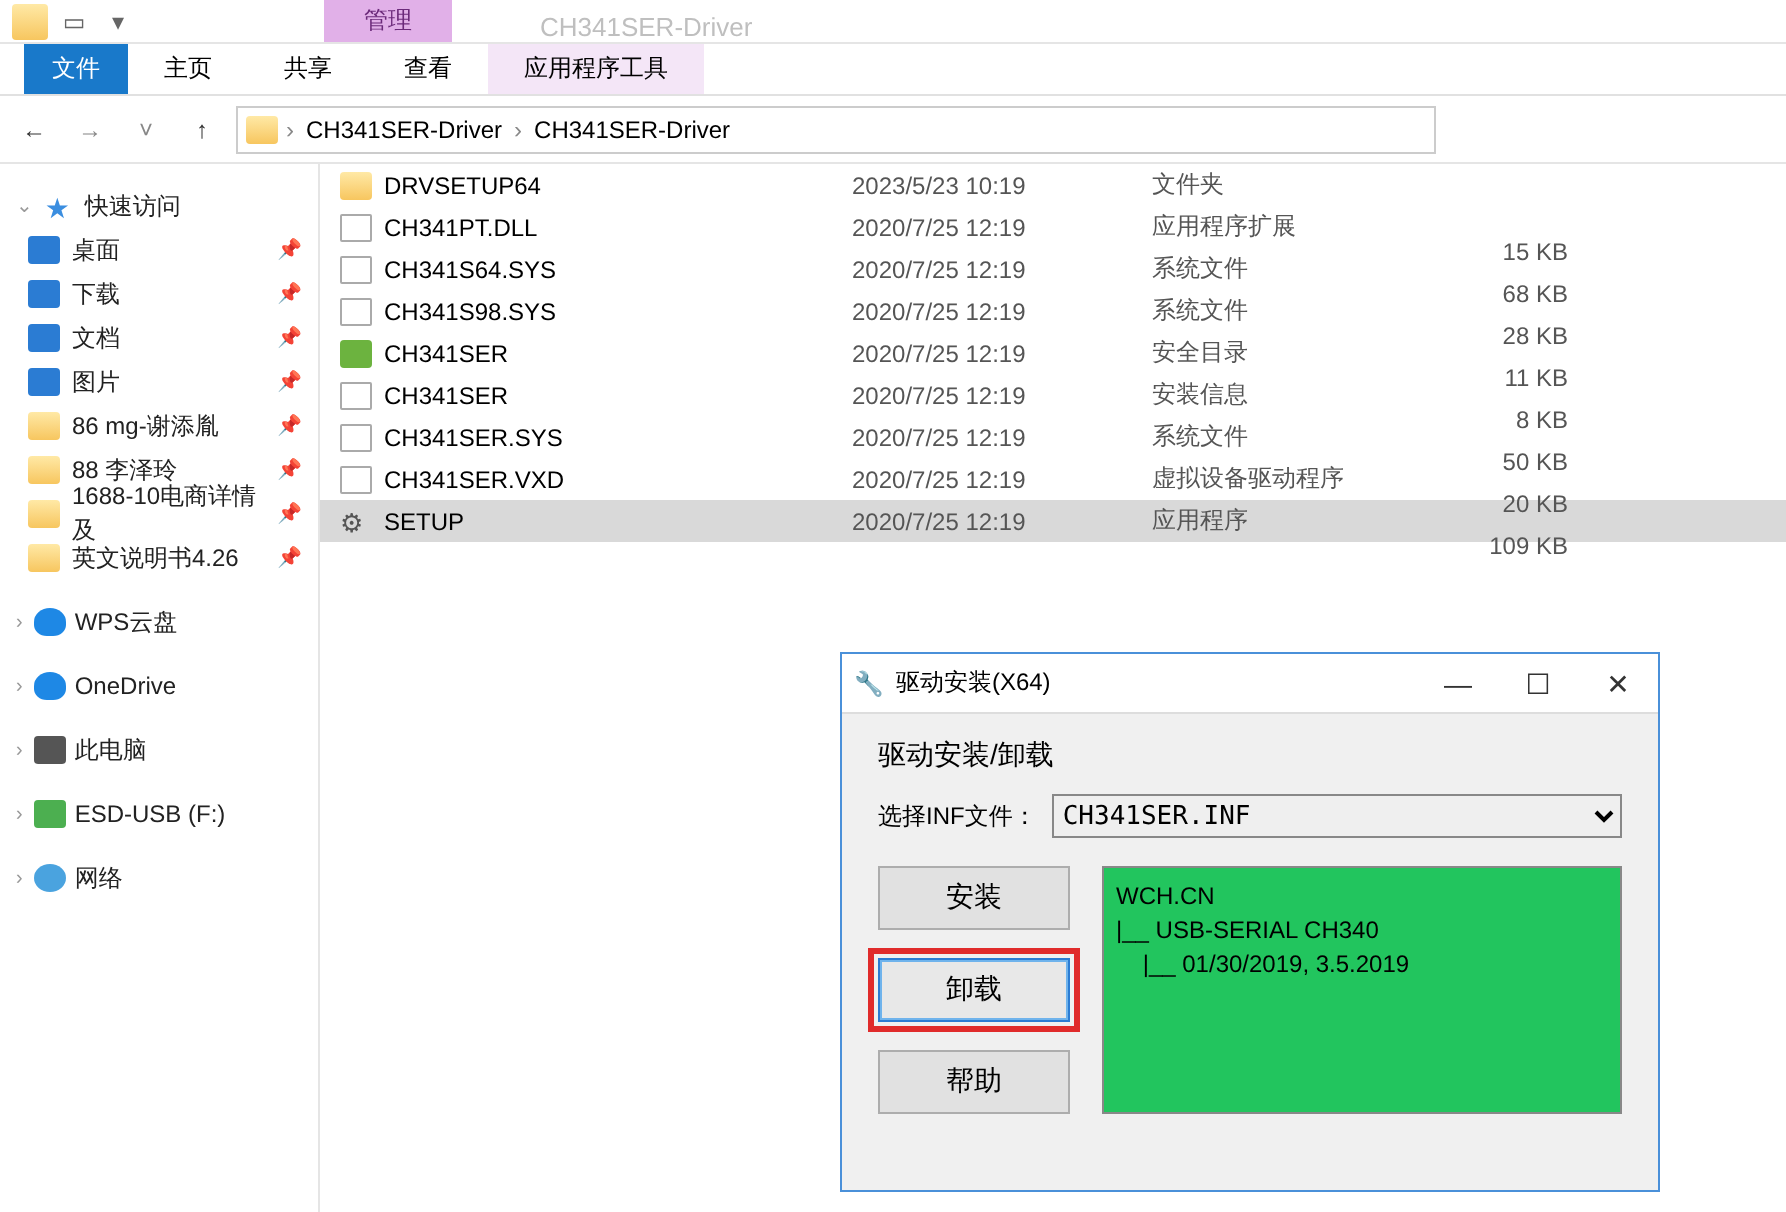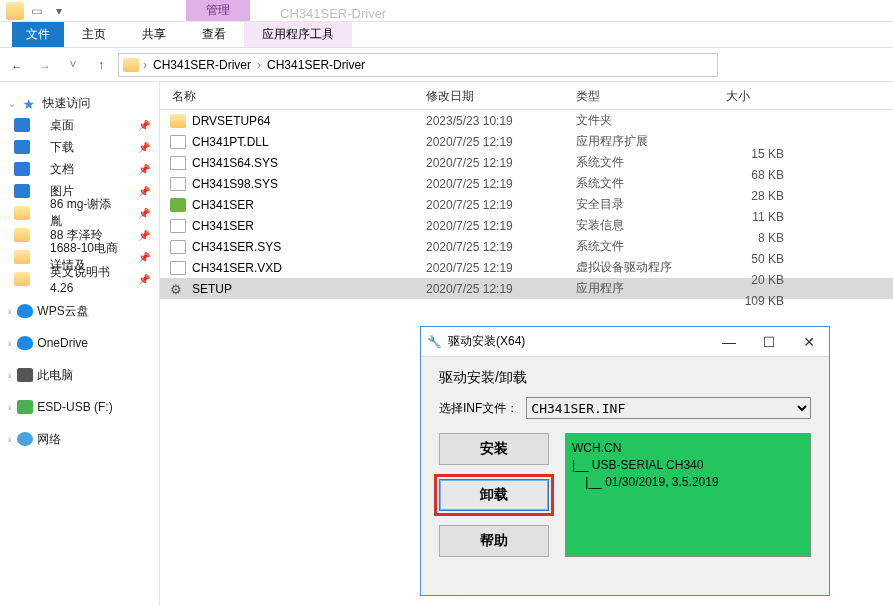--- a/index.html
+++ b/index.html
@@ -3,21 +3,21 @@
 <meta charset="utf-8">
 <style>
 * { margin: 0; padding: 0; box-sizing: border-box; font-family: "Microsoft YaHei", "Segoe UI", sans-serif; }
 body { width: 893px; height: 606px; background: #fff; font-size: 12px; color: #000; position: relative; overflow: hidden; }
 
 
 .titlebar { height: 22px; background: #fff; display: flex; align-items: center; border-bottom: 1px solid #e5e5e5; }
 .titlebar .folder-ico { width: 18px; height: 18px; margin-left: 6px; background: linear-gradient(#ffe9a6,#f7c65f); border-radius: 2px; }
 .titlebar .qat { display: flex; gap: 8px; margin-left: 6px; }
 .titlebar .qat span { width: 14px; height: 14px; display: inline-flex; align-items: center; justify-content: center; color: #666; }
-.contextual { margin-left: 120px; display: flex; gap: 30px; align-items: flex-end; }
+.contextual { margin-left: 96px; display: flex; gap: 44px; align-items: flex-end; }
 .contextual .ctx-tab { background: #e1b0e8; color: #6b2a7a; padding: 2px 20px; font-size: 12px; }
 .contextual .disabled-title { color: #bfbfbf; font-size: 13px; }
 
 
 .ribbon { height: 26px; display: flex; align-items: stretch; border-bottom: 1px solid #e1e1e1; padding-left: 12px; }
 .ribbon .file-tab { background: #1979ca; color: #fff; padding: 4px 14px; display: flex; align-items: center; }
 .ribbon .tab { padding: 4px 18px; display: flex; align-items: center; color: #000000; }
 .ribbon .tab.tools { background: #f4e6f7; }
 
 
@@ -26,21 +26,21 @@
 .navbar .navbtn.enabled { color: #333; }
 .navbar .addr { flex: 1; height: 24px; border: 1px solid #ccc; display: flex; align-items: center; padding: 0 4px; gap: 4px; max-width: 600px; }
 .navbar .addr .mini-folder { width: 16px; height: 14px; background: linear-gradient(#ffe9a6,#f7c65f); border-radius: 2px; }
 .navbar .addr .crumb { color: #000; padding: 0 2px; }
 .navbar .addr .sep { color: #888; }
 
 
 .body { display: flex; height: calc(100% - 82px); }
 .sidebar { width: 160px; border-right: 1px solid #e5e5e5; padding-top: 10px; overflow: hidden; }
 .side-group { margin-bottom: 10px; }
-.side-item { display: flex; align-items: center; height: 22px; padding-left: 14px; gap: 20px; color: #222; }
+.side-item { display: flex; align-items: center; height: 22px; padding-left: 14px; gap: 6px; color: #222; }
 .side-item.header { padding-left: 8px; gap: 4px; }
 .side-item .ico { width: 16px; height: 14px; flex-shrink: 0; }
 .ico.star { color: #3b8ee0; }
 .ico.star::before { content: "★"; font-size: 14px; }
 .ico.desktop { background: #2b7cd3; border-radius: 2px; }
 .ico.download { background: #2b7cd3; border-radius: 2px; }
 .ico.doc { background: #2b7cd3; border-radius: 2px; }
 .ico.pic { background: #2b7cd3; border-radius: 2px; }
 .ico.folder { background: linear-gradient(#ffe9a6,#f7c65f); border-radius: 2px; }
 .ico.cloud { background: #1e88e5; border-radius: 50% 50% 40% 40%; }
@@ -76,21 +76,21 @@
 .dlg-title .ico { margin: 0 6px; }
 .dlg-title .ttl { flex: 1; color: #000; font-size: 12px; }
 .dlg-title .winbtns { display: flex; }
 .dlg-title .winbtns span { width: 40px; height: 30px; display: flex; align-items: center; justify-content: center; color: #333; font-size: 14px; }
 .dlg-body { padding: 12px 18px; }
 .dlg-body .heading { font-size: 14px; margin-bottom: 10px; }
 .dlg-body .row1 { display: flex; align-items: center; gap: 8px; margin-bottom: 14px; }
 .dlg-body .row1 select { flex: 1; height: 22px; font-family: monospace; font-size: 13px; border: 1px solid #888; }
 .dlg-body .row2 { display: flex; gap: 16px; }
 .btncol { display: flex; flex-direction: column; gap: 14px; }
-.dbtn { width: 110px; height: 32px; border: 1px solid #adadad; background: #e1e1e1; font-size: 14px; cursor: pointer; font-weight: bold; }
+.dbtn { width: 96px; height: 32px; border: 1px solid #adadad; background: #e1e1e1; font-size: 14px; cursor: pointer; }
 .dbtn.highlighted { outline: 3px solid #e02b2b; outline-offset: 2px; background:#e8e8e8; border:1px solid #2b7cd3; box-shadow: inset 0 0 0 1px #6fb3ec; }
 .infobox { flex: 1; border: 1px solid #888; background: #22c55e; padding: 6px; font-family: "Courier New", monospace; font-size: 12px; white-space: pre; line-height: 1.35; overflow: hidden; }
 
 
 .anno-text { position: absolute; color: #e02b2b; font-size: 20px; left: 632px; top: 530px; font-family: "SimSun","宋体",serif; }
 .anno-arrow { position: absolute; left: 560px; top: 490px; width: 90px; height: 60px; pointer-events: none; }
 </style>
 </head>
 <body>
 
@@ -211,26 +211,20 @@
     <div class="side-group">
       <div class="side-item header">
         <span class="chev">›</span>
         <span class="ico net"></span>
         <span>网络</span>
       </div>
     </div>
   </div>
 
   <div class="main">
-    <div class="cols">
-      <div class="col c1">名称</div>
-      <div class="col c2">修改日期</div>
-      <div class="col c3">类型</div>
-      <div class="col c4">大小</div>
-    </div>
     <div id="file-rows">
         <div class="filerow">
           <div class="c1">
             <span class="fi folder"></span>
             <span>DRVSETUP64</span>
           </div>
           <div class="c2">2023/5/23 10:19</div>
           <div class="c3">文件夹</div>
           <div class="c4"></div>
         </div>

